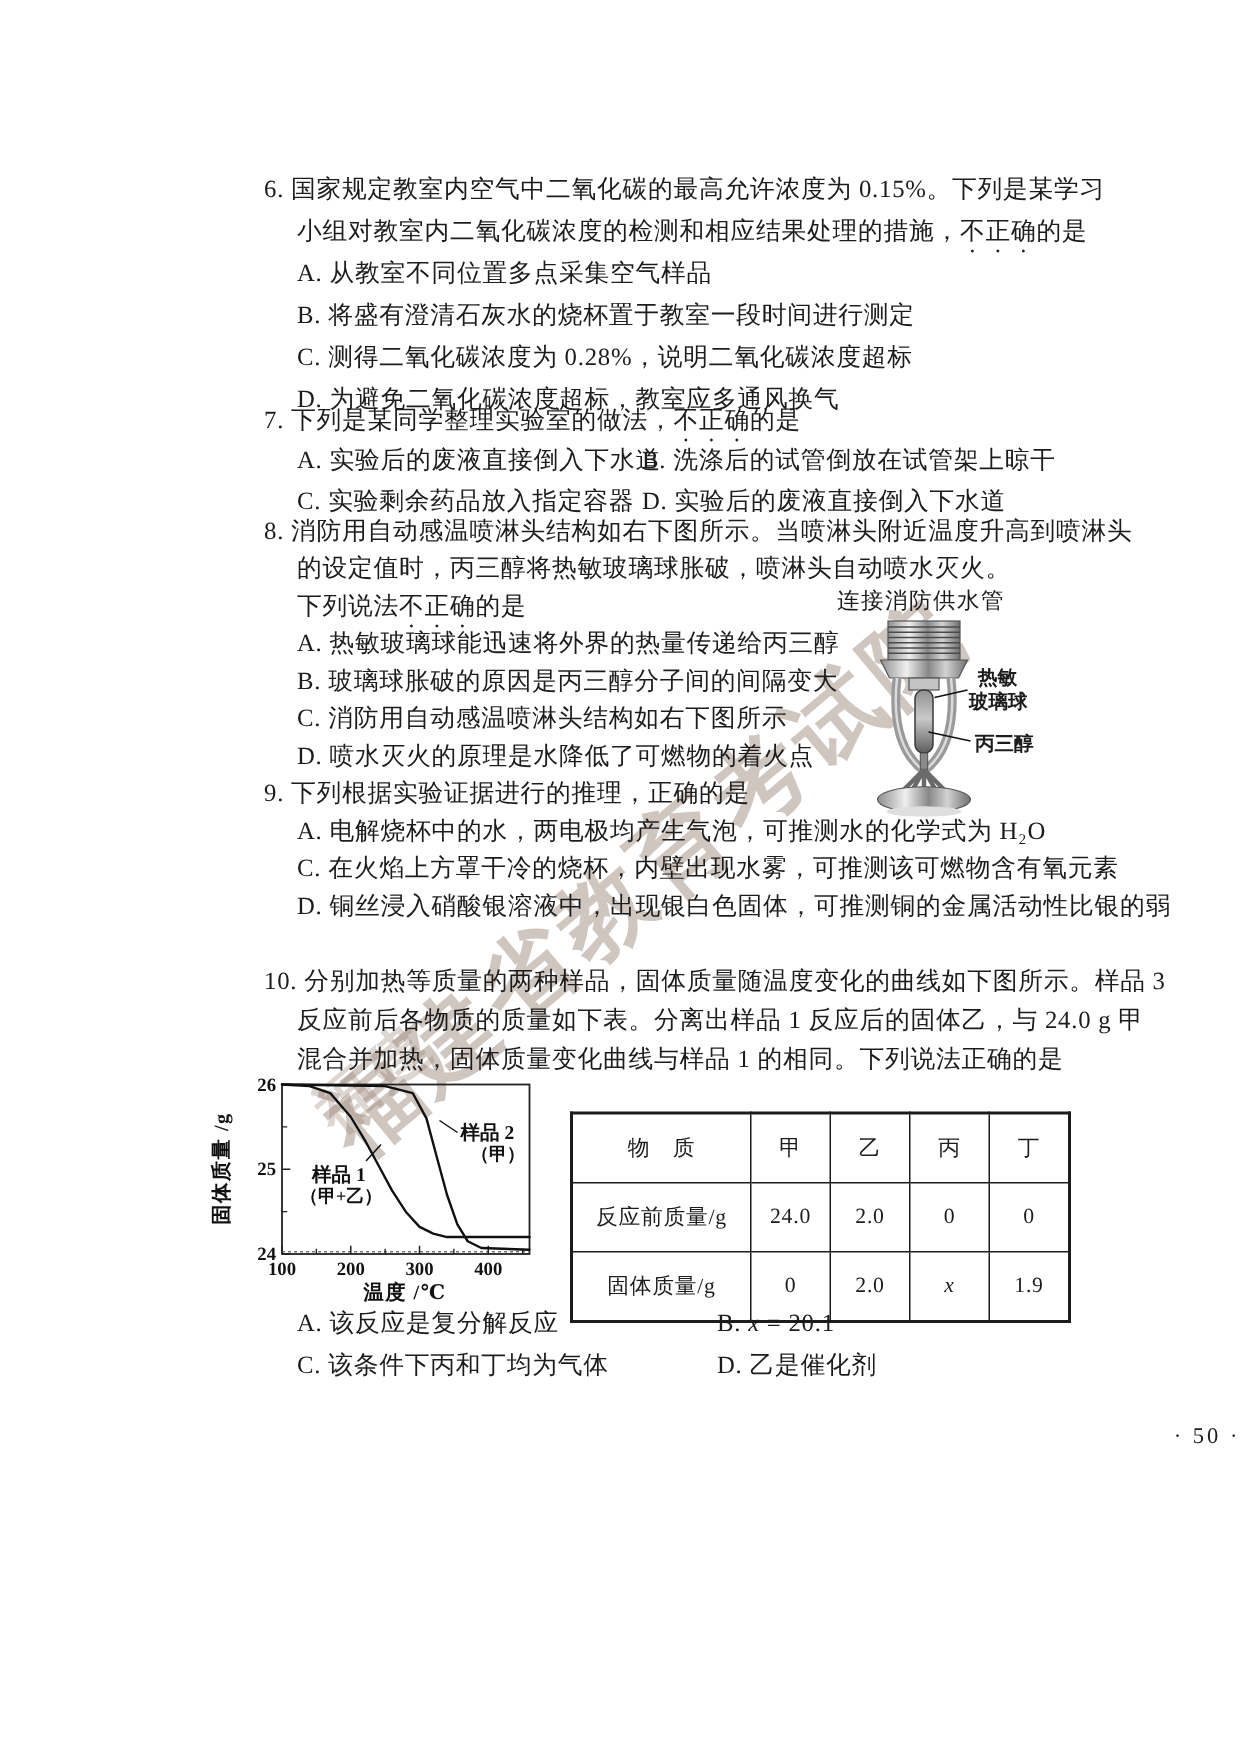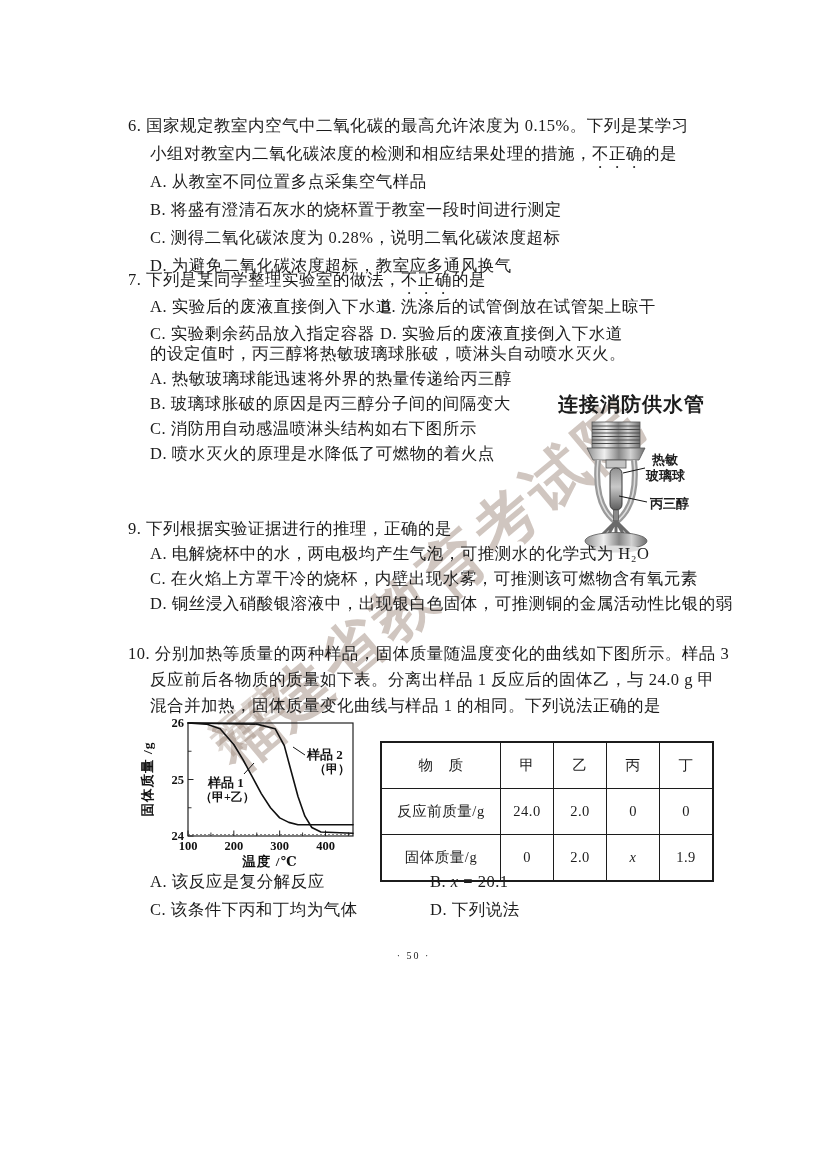--- a/index.html
+++ b/index.html
@@ -5,51 +5,51 @@
   html,body{margin:0;padding:0;}
   body{width:827px;height:1170px;background:#fff;position:relative;overflow:hidden;
        font-family:"Liberation Serif","DejaVu Serif",serif;color:#1c1c1c;}
   .page{position:absolute;inset:0;}
   .watermark{position:absolute;left:130px;top:543px;width:600px;text-align:center;
        transform:rotate(-40deg);font-size:62px;letter-spacing:5px;
        color:rgba(142,118,104,0.42);white-space:nowrap;z-index:0;font-weight:bold;}
   .w2{left:150px;top:690px;width:200px;font-size:40px;color:rgba(142,118,104,0.30);}
   section{position:absolute;left:128px;width:695px;z-index:1;}
   .ln{position:relative;white-space:nowrap;font-size:16.5px;letter-spacing:.5px;
-      height:28px;line-height:28px;}
+      height:28px;line-height:28px;margin-left:48px;}
   .lh27 .ln{height:27px;line-height:27px;}
   .lh25 .ln{height:25px;line-height:25px;}
   .lh26 .ln{height:26px;line-height:26px;}
   .ind{padding-left:22px;}
   .emph{-webkit-text-emphasis:filled dot #1c1c1c;text-emphasis:filled dot #1c1c1c;
         -webkit-text-emphasis-position:under right;text-emphasis-position:under right;text-align:right;}
   .c2{position:absolute;top:0;}
   .q7c{left:252px;} .q10c{left:302px;}
   .var{font-style:italic;}
   
   .figure{position:absolute;left:540px;top:391px;width:185px;z-index:1;}
-  .fig-top-label{font-size:20px;font-weight:bold;letter-spacing:1px;padding-left:18px;
+  .fig-top-label{font-size:15px;font-weight:normal;letter-spacing:1px;padding-left:18px;
         white-space:nowrap;}
   .figlab{font:bold 13px "Liberation Serif","DejaVu Serif",serif;fill:#1c1c1c;}
   
   .plot{position:absolute;left:138px;top:713px;z-index:1;}
   .plot text{font-family:"Liberation Serif","DejaVu Serif",serif;fill:#111;}
   .plot .tick{font-size:12.5px;font-weight:bold;}
   .xlab,.ylab{font-size:13.5px;font-weight:bold;letter-spacing:1px;}
   .slab{font-size:13px;font-weight:bold;}
   .slab2{font-size:12px;font-weight:bold;}
   .ldr{stroke:#111;stroke-width:1;}
   
   .qtable{position:absolute;left:380px;top:741px;z-index:1;border-collapse:collapse;
         border:2px solid #1c1c1c;}
   .qtable th,.qtable td{border:1px solid #1c1c1c;font-weight:normal;font-size:14.5px;
         text-align:center;height:21px;padding:12px 4px;letter-spacing:.5px;}
   .qtable .chead{width:110px;} .qtable .cval{width:44px;}
-  .pagenum{position:absolute;left:0;top:950px;width:827px;text-align:center;
-        font-size:10px;letter-spacing:2px;z-index:1;}
+  .pagenum{position:absolute;left:0;top:950px;width:827px;text-align:right;
+        font-size:15px;letter-spacing:2px;z-index:1;}
 </style>
 </head>
 <body>
 
 <div class="page">
 
   <div class="watermark">福建省教育考试院</div>
   <div class="watermark w2">福建</div>
 
   <section style="top:112px">
@@ -61,21 +61,23 @@
     <div class="ln ind">D. 为避免二氧化碳浓度超标，教室应多通风换气</div>
   </section>
 
   <section class="lh27" style="top:266px">
     <div class="ln"><span>7. 下列是某同学整理实验室的做法，</span><span class="emph">不正确</span><span>的是</span></div>
     <div class="ln ind"><span>A. 实验后的废液直接倒入下水道</span><span class="c2 q7c">B. 洗涤后的试管倒放在试管架上晾干</span></div>
     <div class="ln ind"><span>C. 实验剩余药品放入指定容器</span><span class="c2 q7c">D. 实验后的废液直接倒入下水道</span></div>
   </section>
 
   <section class="lh25" style="top:341px">
+    <div class="ln">8. 消防用自动感温喷淋头结构如右下图所示。当喷淋头附近温度升高到喷淋头</div>
     <div class="ln ind">的设定值时，丙三醇将热敏玻璃球胀破，喷淋头自动喷水灭火。</div>
+    <div class="ln ind"><span>下列说法</span><span class="emph">不正确</span><span>的是</span></div>
     <div class="ln ind">A. 热敏玻璃球能迅速将外界的热量传递给丙三醇</div>
     <div class="ln ind">B. 玻璃球胀破的原因是丙三醇分子间的间隔变大</div>
     <div class="ln ind">C. 消防用自动感温喷淋头结构如右下图所示</div>
     <div class="ln ind">D. 喷水灭火的原理是水降低了可燃物的着火点</div>
   </section>
 
   <div class="figure">
     <div class="fig-top-label">连接消防供水管</div>
     <svg width="185" height="138" viewBox="0 0 185 138">
       <defs>
@@ -186,17 +188,17 @@
       <td>0</td>
       <td>2.0</td>
       <td class="var">x</td>
       <td>1.9</td>
     </tr>
   </tbody>
     </table>
 
   <section style="top:868px">
     <div class="ln ind"><span>A. 该反应是复分解反应</span><span class="c2 q10c"><span>B. </span><span class="var">x</span><span> = 20.1</span></span></div>
-    <div class="ln ind"><span>C. 该条件下丙和丁均为气体</span><span class="c2 q10c">D. 下列说法</span></div>
+    <div class="ln ind"><span>C. 该条件下丙和丁均为气体</span><span class="c2 q10c">D. 乙是催化剂</span></div>
   </section>
 
   <div class="pagenum">· 50 ·</div>
 </div>
 
 </body></html>

